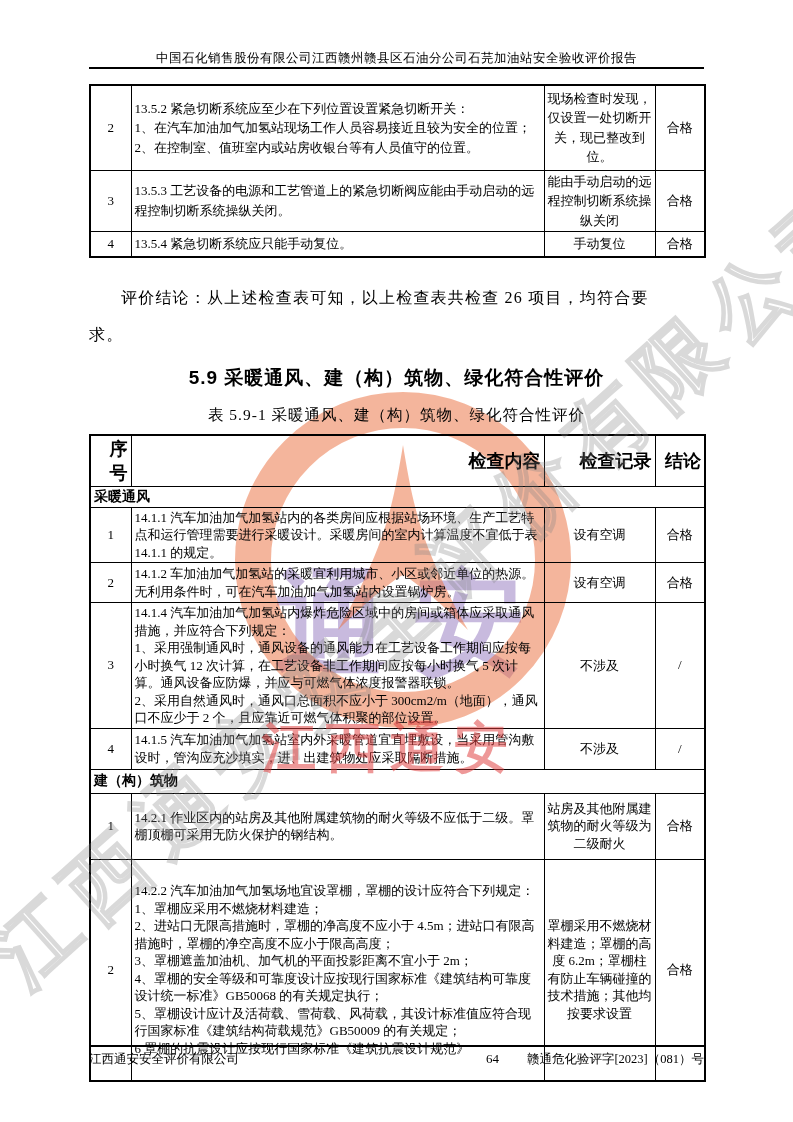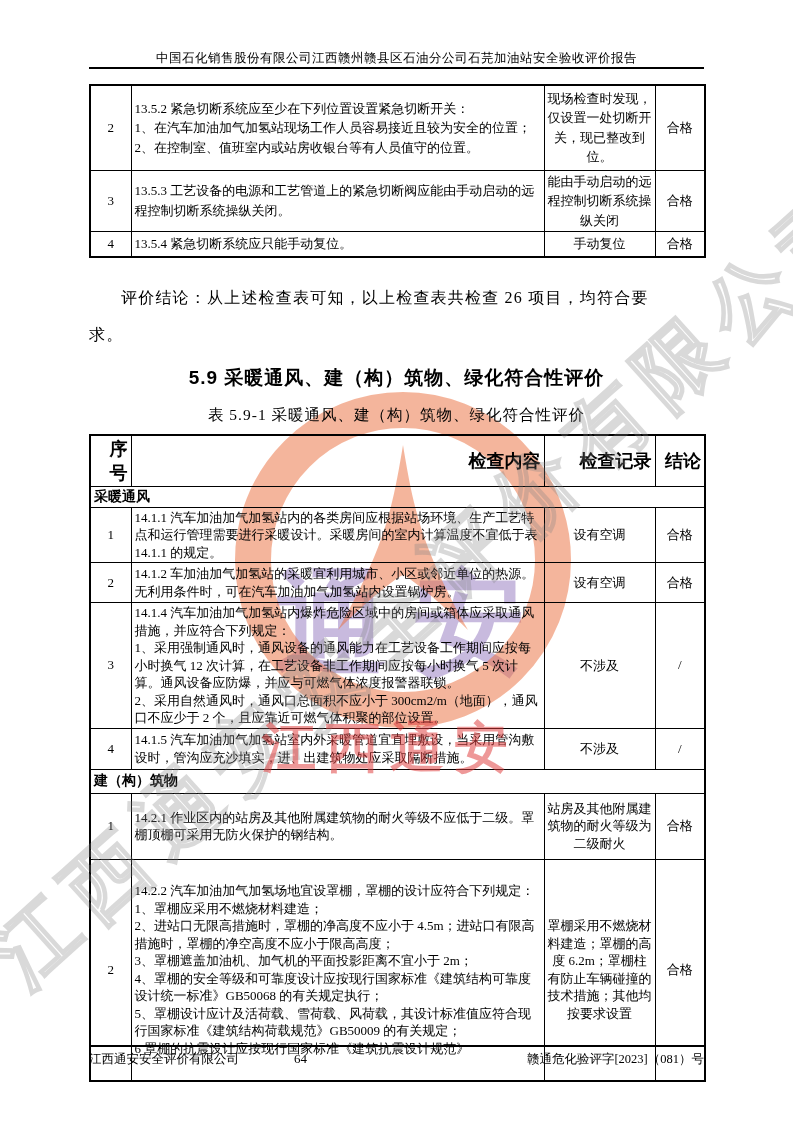--- a/index.html
+++ b/index.html
@@ -27,21 +27,21 @@
   .conclusion{margin:21px 0 0 0;font-size:16px;letter-spacing:1.2px;line-height:37px;
     text-indent:2em;white-space:pre-line;}
   
   .sec-heading{margin:12px 0 0 0;text-align:center;font-size:19px;font-weight:bold;
     font-family:"Liberation Sans","DejaVu Sans",sans-serif;letter-spacing:1px;}
   .tbl-title{margin:14px 0 0 0;text-align:center;font-size:15.5px;letter-spacing:1px;}
   
   .footer{position:absolute;left:89px;width:615px;top:1045px;border-top:2px solid #000;
     padding-top:4px;font-size:12.5px;display:flex;align-items:flex-start;}
   .footer .f-left{flex:1;text-align:left;}
-  .footer .f-center{flex:1;text-align:left;font-size:13px;}
+  .footer .f-center{flex:1;text-align:right;font-size:13px;}
   .footer .f-right{flex:1;text-align:right;}
   
   .wm{position:absolute;pointer-events:none;}
   .wm-ring{left:218px;top:375px;z-index:1;opacity:.5;}
   .wm-cyan{left:275px;top:549px;z-index:1;font-size:112px;font-weight:bold;
     letter-spacing:26px;color:#4c1d95;opacity:.30;
     font-family:"Liberation Sans","DejaVu Sans",sans-serif;}
   .wm-gray{left:-130px;top:560px;z-index:3;width:1060px;text-align:center;
     transform:rotate(-42deg);transform-origin:center;
     font-family:"Liberation Sans","DejaVu Sans",sans-serif;

